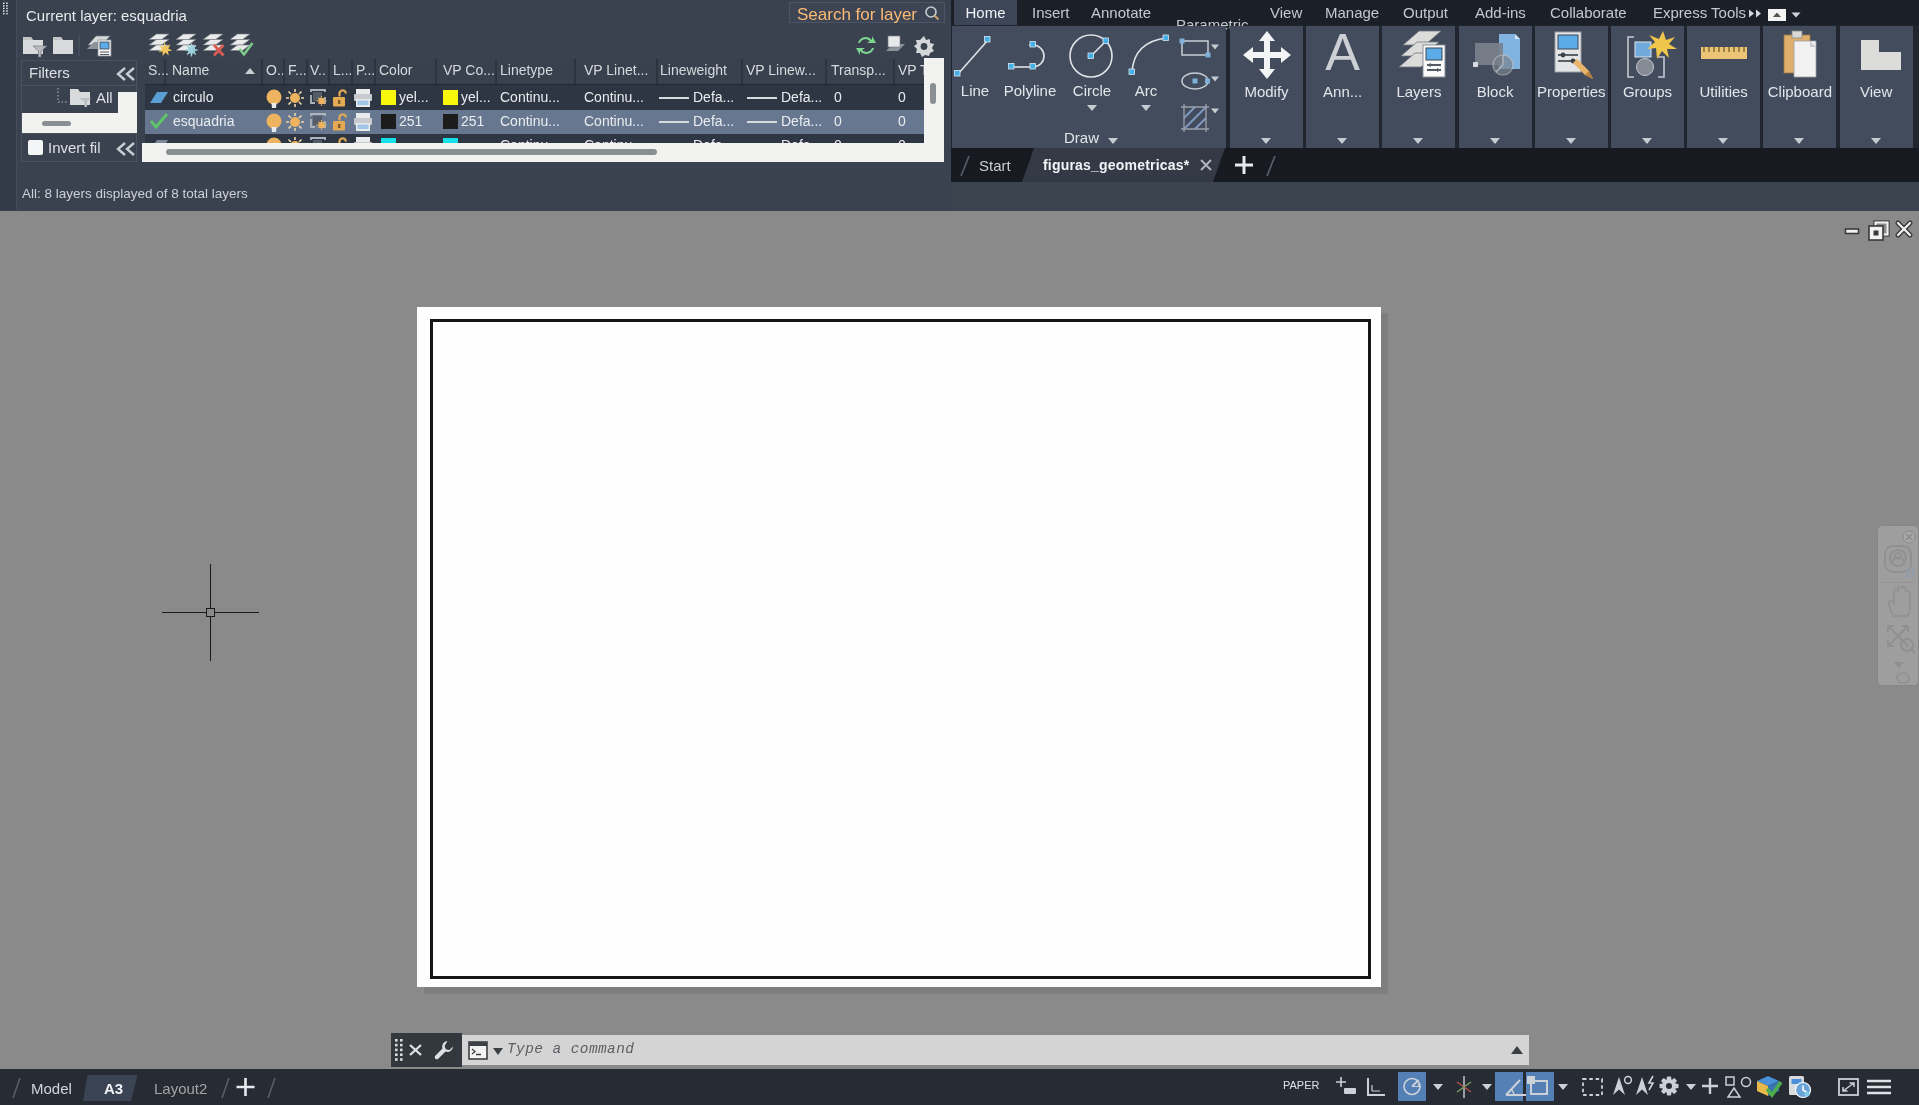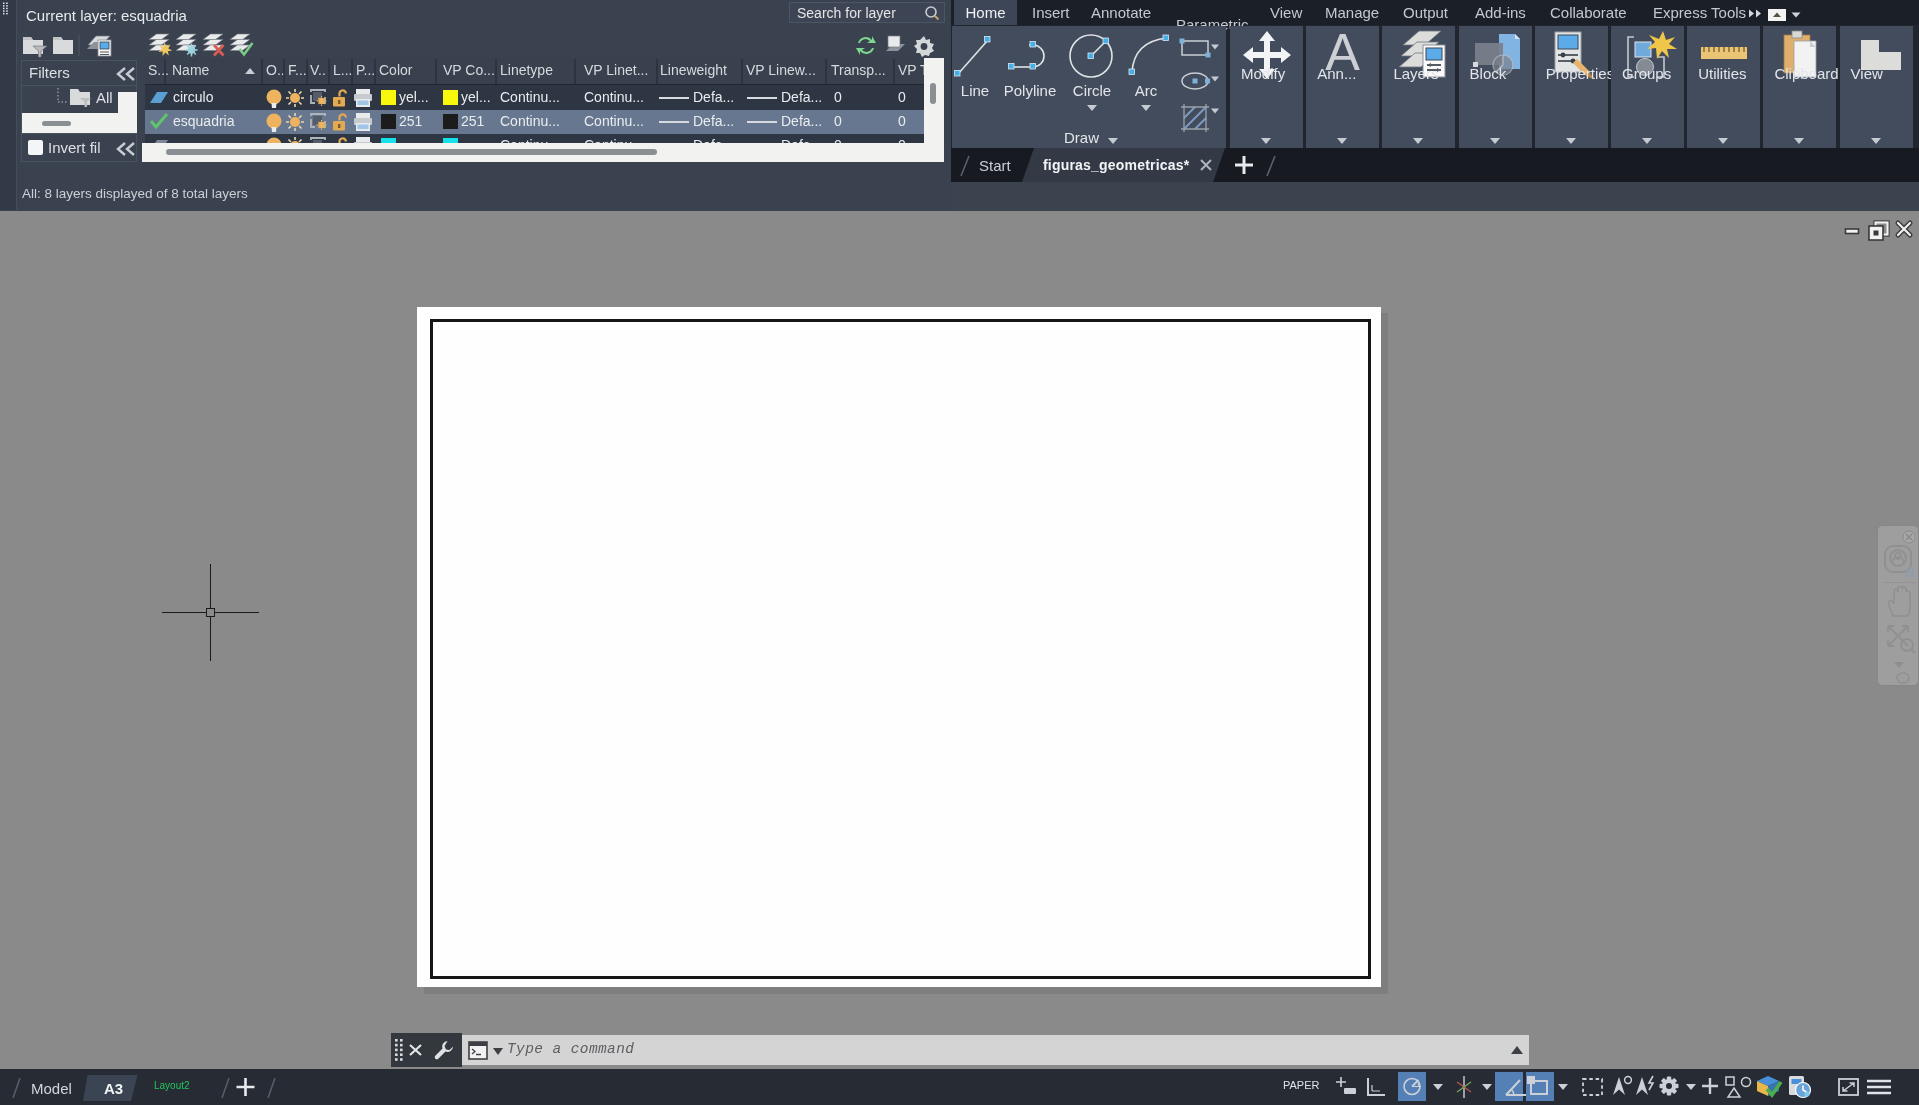--- a/index.html
+++ b/index.html
@@ -2,21 +2,21 @@
 <html><head>
 <meta charset="utf-8">
 <style>
 * { margin:0; padding:0; box-sizing:border-box; }
 html,body { width:1919px; height:1105px; overflow:hidden; }
 #root { position:absolute; top:0; left:0; width:1919px; height:1105px;
   background:#8a8a8a; font-family:"Liberation Sans", sans-serif; }
 .abs { position:absolute; }
 .panel { top:0; width:73px; height:122px; background:#434c5c; }
 .picon { left:50%; transform:translateX(-50%); top:3px; }
-.plabel { left:0; top:39px; width:73px; font-size:15px; color:#e2e6ea;margin-left:11px; }
+.plabel { left:0; top:57px; width:73px; text-align:center; font-size:15px; color:#e2e6ea; }
 .parrow { left:29px; top:110px; }
 .rtab { white-space:nowrap; }
 .lrow { left:0; width:779px; height:24px; font-size:14px; color:#e9ecef; }
 .sw { top:4px; width:15px; height:15px; }
 .lwline { top:11px; width:30px; height:2px; background:#d7dbdf; }
 .sbtn { top:3px; width:28px; height:29px; }
 .sbtn.on { background:#5580b5; }
 </style>
 </head>
 <body>
@@ -342,21 +342,21 @@
           <rect x="4.2" y="5.7" width="1.5" height="1.5"></rect>
         <rect x="1" y="8.3" width="1.5" height="1.5"></rect>
           <rect x="4.2" y="8.3" width="1.5" height="1.5"></rect>
         <rect x="1" y="10.9" width="1.5" height="1.5"></rect>
           <rect x="4.2" y="10.9" width="1.5" height="1.5"></rect>
       </g>
     </svg>
     <div class="abs" style="left:26px;top:7px;font-size:15px;color:#e8ebee;">Current layer: esquadria</div>
 
     <div class="abs" style="left:789px;top:2px;width:156px;height:21px;background:#3d4554;border:1px solid #4c5565;">
-      <div class="abs" style="left:7px;top:2px;font-size:14px;color:#e5e5e5;">Search for layer</div>
+      <div class="abs" style="left:7px;top:2px;font-size:17px;color:#fdba74;">Search for layer</div>
       <svg class="abs" style="left:133px;top:2px;" width="18" height="18" viewBox="0 0 18 18">
         <circle cx="8" cy="7" r="5" fill="none" stroke="#c8cdd3" stroke-width="1.6"></circle>
         <line x1="11.5" y1="10.5" x2="15.5" y2="14.5" stroke="#c8a36a" stroke-width="2"></line>
       </svg>
     </div>
 
     <svg class="abs" style="left:22px;top:33px;" width="250" height="25" viewBox="0 0 250 25">
 
       <g>
         <path d="M1 4 L9 4 L11 7 L21 7 L21 21 L1 21 Z" fill="#d9dadb"></path>
@@ -594,21 +594,21 @@
 
     <svg class="abs" style="left:10px;top:6px;" width="290" height="26" viewBox="0 0 290 26">
       <line x1="10" y1="3" x2="3" y2="23" stroke="#596069" stroke-width="1.5"></line>
       <path d="M77.5 0 L127.5 0 L121 26 L73 26 Z" fill="#3a4453"></path>
       <line x1="219" y1="3" x2="212" y2="23" stroke="#596069" stroke-width="1.5"></line>
       <line x1="265" y1="3" x2="258" y2="23" stroke="#596069" stroke-width="1.5"></line>
       <path d="M226.5 12 L244.5 12 M235.5 3 L235.5 21" stroke="#e8ebee" stroke-width="2.6"></path>
     </svg>
     <div class="abs" style="left:31px;top:11px;font-size:15px;color:#d2d6db;">Model</div>
     <div class="abs" style="left:104px;top:11px;font-size:15px;font-weight:bold;color:#f2f4f7;">A3</div>
-    <div class="abs" style="left:154px;top:11px;font-size:10px;color:#22c55e;">Layout2</div>
+    <div class="abs" style="left:154px;top:11px;font-size:15px;color:#a3a3a3;">Layout2</div>
 
     <div class="abs" style="left:1283px;top:10px;font-size:11px;color:#dfe3e8;">PAPER</div>
     <div class="abs sbtn on" style="left:1398px;"></div>
     <div class="abs sbtn on" style="left:1495px;"></div>
     <div class="abs sbtn on" style="left:1525.5px;"></div>
     <svg class="abs" style="left:1330px;top:4px;" width="590px" height="28" viewBox="0 0 590 28">
       <g stroke="#ccd1d7" fill="none" stroke-width="1.6">
 
         <path d="M11 4 L11 14 M6 9 L16 9"></path>
         <rect x="14" y="15" width="12" height="6" rx="1" fill="#ccd1d7" stroke="none"></rect>

